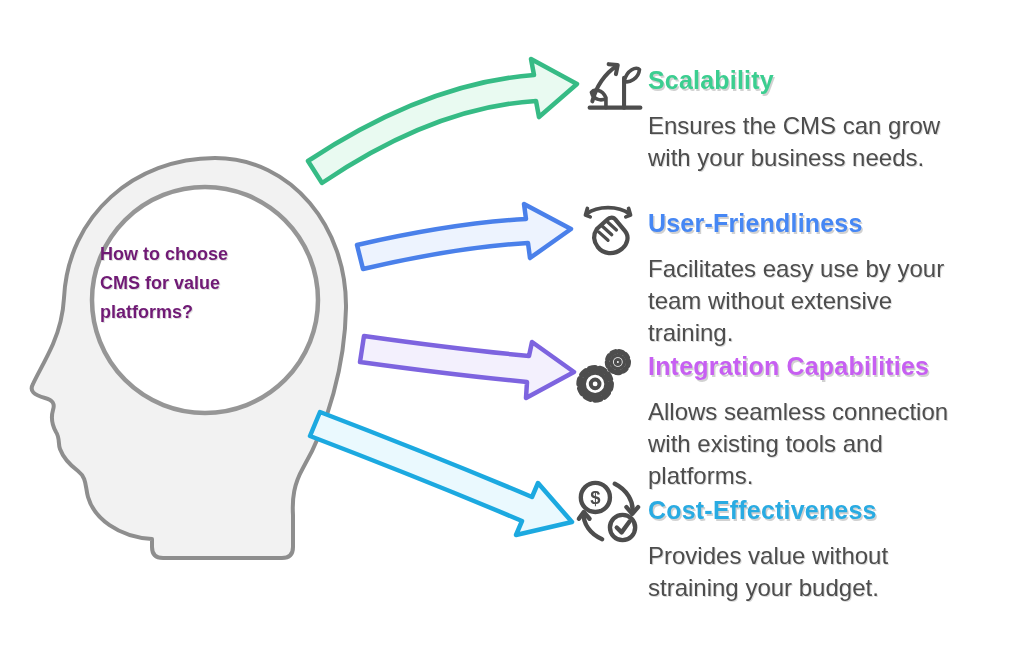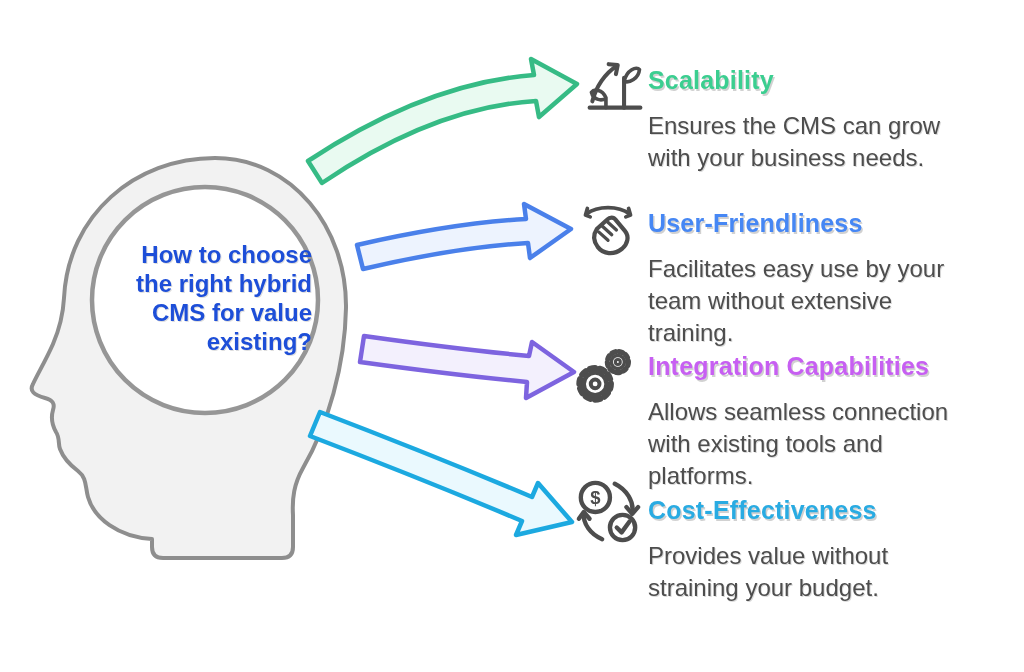--- a/index.html
+++ b/index.html
@@ -1,22 +1,22 @@
 <!DOCTYPE html>
 <html><head>
 <meta charset="utf-8">
 <style>
   html,body{margin:0;padding:0;background:#ffffff;}
   body{width:1024px;height:672px;overflow:hidden;font-family:"Liberation Sans",sans-serif;}
   .canvas{position:relative;width:1024px;height:672px;background:#ffffff;}
   .bg{position:absolute;left:0;top:0;width:1024px;height:672px;}
   .head-title{
     position:absolute;left:100px;top:240px;width:212px;
-    text-align:right;font-weight:bold;font-size:24px;line-height:29px;
-    color:#1d4ed8;text-shadow:1px 1px 0 rgba(160,160,160,0.35);
+    text-align:left;font-weight:bold;font-size:18px;line-height:29px;
+    color:#701a75;text-shadow:1px 1px 0 rgba(160,160,160,0.35);
   }
   .icon{position:absolute;}
   .icon svg{width:100%;height:100%;display:block;}
   .icon-1{left:586px;top:52px;width:58px;height:66px;}
   .icon-2{left:578px;top:198px;width:60px;height:64px;}
   .icon-3{left:574px;top:348px;width:58px;height:56px;}
   .icon-4{left:575px;top:478px;width:66px;height:66px;}
   .item{position:absolute;width:380px;}
   .item-1{left:648px;top:66px;}
   .item-2{left:648px;top:209px;}
@@ -60,23 +60,22 @@
     <circle cx="205" cy="300" r="113" stroke-width="4.5" fill="#FFFFFF" stroke="#969696"></circle>
 
     <path stroke-width="4.5" stroke-linejoin="round" d="M 308,161 Q 426,83 534,75 L 531,59 L 577,84 L 539,117 L 536,101 Q 434,107 322,183 Z" fill="#E9FAF1" stroke="#36BB85"></path>
     <path stroke-width="4.5" stroke-linejoin="round" d="M 357,245 Q 453,223 526,219 L 524,204 L 571,229 L 530,258 L 528,243 Q 457,247 363,269 Z" fill="#EDF3FE" stroke="#4A80EA"></path>
     <path stroke-width="4.5" stroke-linejoin="round" d="M 364,336 Q 456,349 529,356 L 532,342 L 574,372 L 526,398 L 527,382 Q 454,375 360,362 Z" fill="#F3F0FD" stroke="#7D64DF"></path>
     <path stroke-width="4.5" stroke-linejoin="round" d="M 320,412 Q 435,456 532,497 L 538,483 L 572,522 L 516,535 L 522,521 Q 425,480 310,436 Z" fill="#EAF9FE" stroke="#1CA9E0"></path>
   </svg>
 
   <div class="head-title">
     <div>How to choose</div>
-    <div>the right hybrid</div>
     <div>CMS for value</div>
-    <div>existing?</div>
+    <div>platforms?</div>
   </div>
 
   <div class="icon icon-1">
     <svg viewBox="0 0 64 64">
       <path class="gfx-stroke" stroke-width="4.5" d="M4 57 L60 57"></path>
       <path class="gfx-stroke" stroke-width="4.5" d="M42 57 V24"></path>
       <path class="gfx-stroke" stroke-width="4" d="M42 28 C45 15 56 11 59 15 C58 25 48 30 42 28 Z"></path>
       <path class="gfx-stroke" stroke-width="4" d="M22 57 V46 C18 37 9 36 6 40 C8 48 16 50 22 47"></path>
       <path class="gfx-stroke" stroke-width="4.5" d="M7 50 C11 34 21 19 34 11"></path>
       <path class="gfx-stroke" stroke-width="4.5" d="M25 9 L35 10 L33 20"></path>

